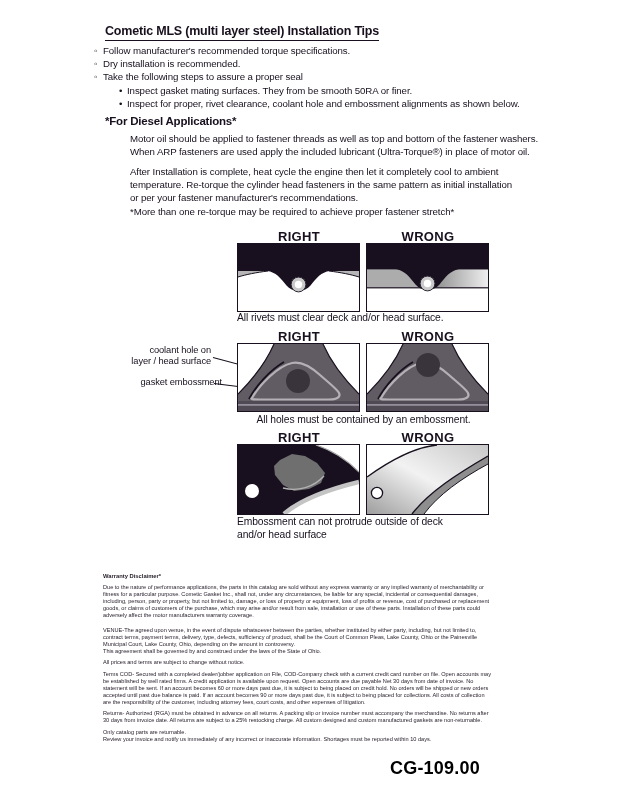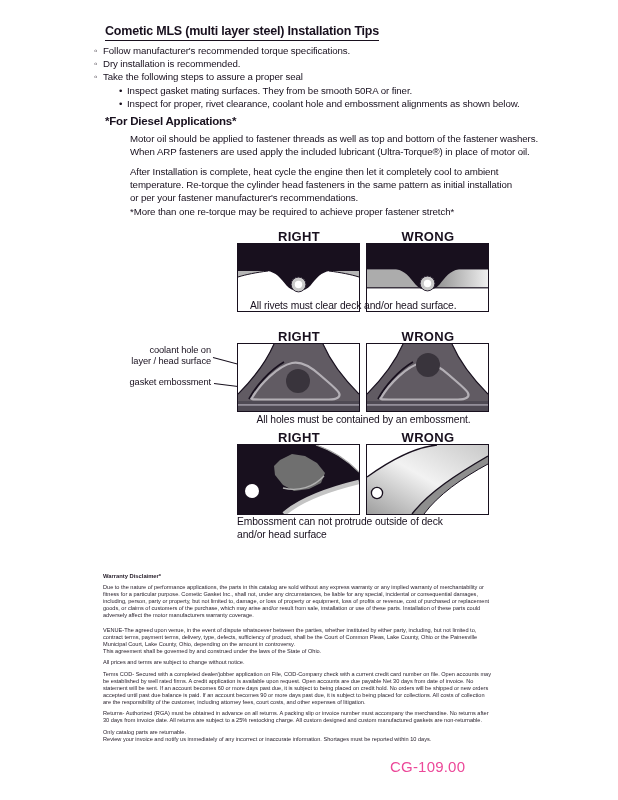--- a/index.html
+++ b/index.html
@@ -20,21 +20,21 @@
   .heading{font-size:11.5px;font-weight:bold;letter-spacing:-0.2px;}
   .body-text{font-size:9.7px;letter-spacing:-0.1px;line-height:12.9px;white-space:pre-line;margin-left:25px;}
   .dlabel{font-size:13px;font-weight:bold;letter-spacing:0.3px;width:124px;text-align:center;}
   .caption{font-size:10.3px;letter-spacing:-0.1px;line-height:12.5px;white-space:pre-line;}
   .caption.center{width:253px;text-align:center;}
   .sidelabel{font-size:9.3px;letter-spacing:-0.1px;line-height:10.8px;width:121px;text-align:right;white-space:pre-line;}
   .leader{position:absolute;height:1.2px;background:#18101e;transform-origin:left center;}
   .panel{display:block;border:1.6px solid #18101e;}
   .tiny{font-size:5.6px;line-height:7px;letter-spacing:0;white-space:pre-line;width:500px;color:#241c28;}
   .tiny-head{font-size:5.8px;font-weight:bold;color:#241c28;}
-  .footer-code{font-size:15px;letter-spacing:0.2px;color:#ec4899;}
+  .footer-code{font-size:18px;letter-spacing:0.2px;color:#000000;font-weight:bold;}
 </style>
 </head>
 <body>
 
 <div class="page">
 
   <div class="abs" style="left:105px;top:21px;">
     <span class="title">Cometic MLS (multi layer steel) Installation Tips</span>
   </div>
 
@@ -92,28 +92,28 @@
     </defs>
     <rect width="121" height="67" fill="#ffffff"></rect>
     <path d="M0,25.5 H29 C41,27 48,33 54,40.5 L54,43.5 H0 Z" fill="#acacac"></path>
     <path d="M121,25.5 H92 C80,27 73,33 67,40.5 L67,43.5 H121 Z" fill="url(#gw1)"></path>
     <rect x="0" y="43.2" width="121" height="1.2" fill="#18101e"></rect>
     <path d="M0,0 H121 V25.5 L92,25.5 C83,26.5 78.5,33 72.5,40.5 C67,47.5 54,47.5 48.5,40.5 C42.5,33 38,26.5 29,25.5 L0,25.5 Z" fill="#18101e"></path>
     <circle cx="60.5" cy="39.5" r="7.4" fill="#c9c9c9" stroke="#2e2635" stroke-width="1"></circle>
     <circle cx="60.5" cy="39.5" r="3.7" fill="#ffffff"></circle>
   </svg>
 
-  <div class="abs caption" style="left:237px;top:300px;margin-left:13px;">All rivets must clear deck and/or head surface.</div>
+  <div class="abs caption" style="left:237px;top:312px;">All rivets must clear deck and/or head surface.</div>
 
   <div class="abs dlabel" style="left:237px;top:329px;">RIGHT</div>
   <div class="abs dlabel" style="left:366px;top:329px;">WRONG</div>
 
   <div class="abs sidelabel" style="left:90px;top:345px;">coolant hole on
 layer / head surface</div>
-  <div class="abs sidelabel" style="left:90px;top:377px;">gasket embossment</div>
+  <div class="abs sidelabel" style="left:101px;top:377px;">gasket embossment</div>
   <div class="leader" style="left:213px;top:357px;width:82px;transform:rotate(14.9deg);"></div>
   <div class="leader" style="left:214px;top:383px;width:48.4px;transform:rotate(7.1deg);"></div>
 
   <svg class="abs panel" style="left:237px;top:343px;" width="121" height="67" viewBox="0 0 121 67">
     <rect width="121" height="67" fill="#615b63"></rect>
     <rect y="57" width="121" height="10" fill="#4f4a54"></rect>
     <rect y="60" width="121" height="1.8" fill="#938e99"></rect>
     <path d="M0,0 H36 C29,16 16,34 0,50 Z" fill="#ffffff"></path>
     <path d="M36,0 C29,16 16,34 0,50" stroke="#18101e" stroke-width="1.2" fill="none"></path>
     <path d="M121,0 H85 C92,16 105,34 121,50 Z" fill="#ffffff"></path>

